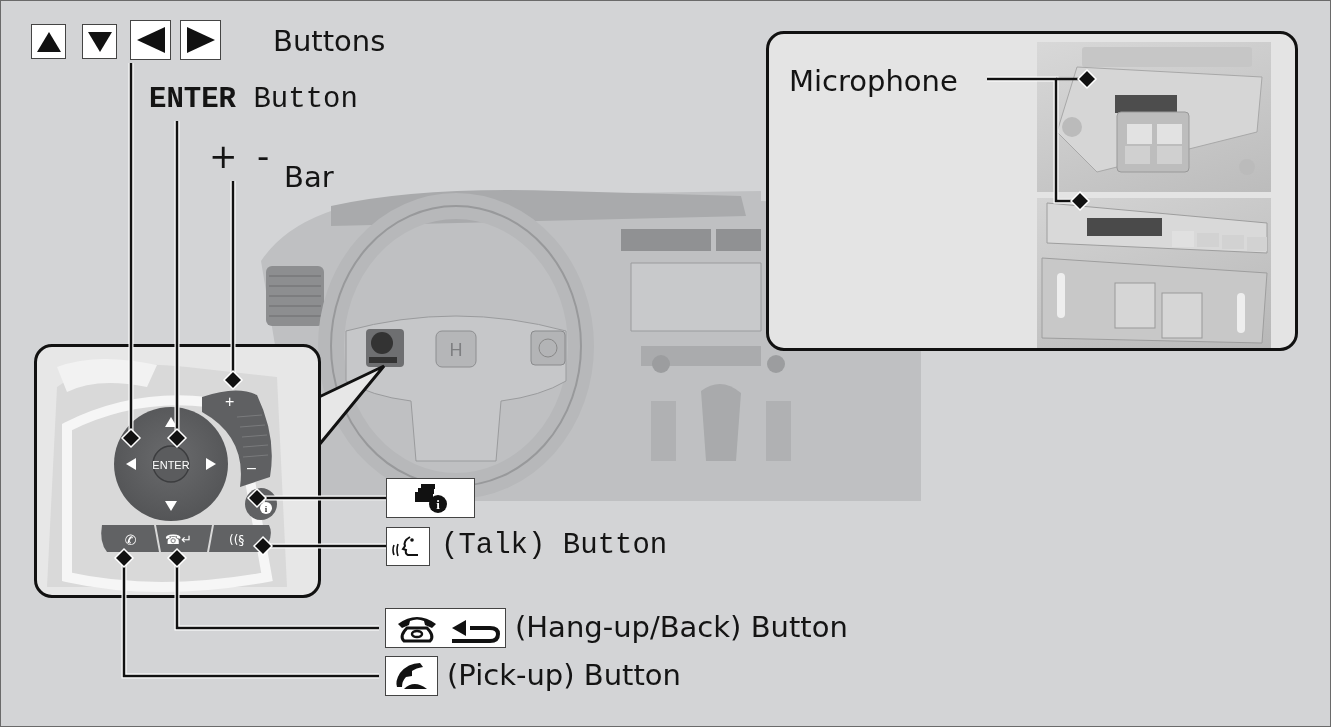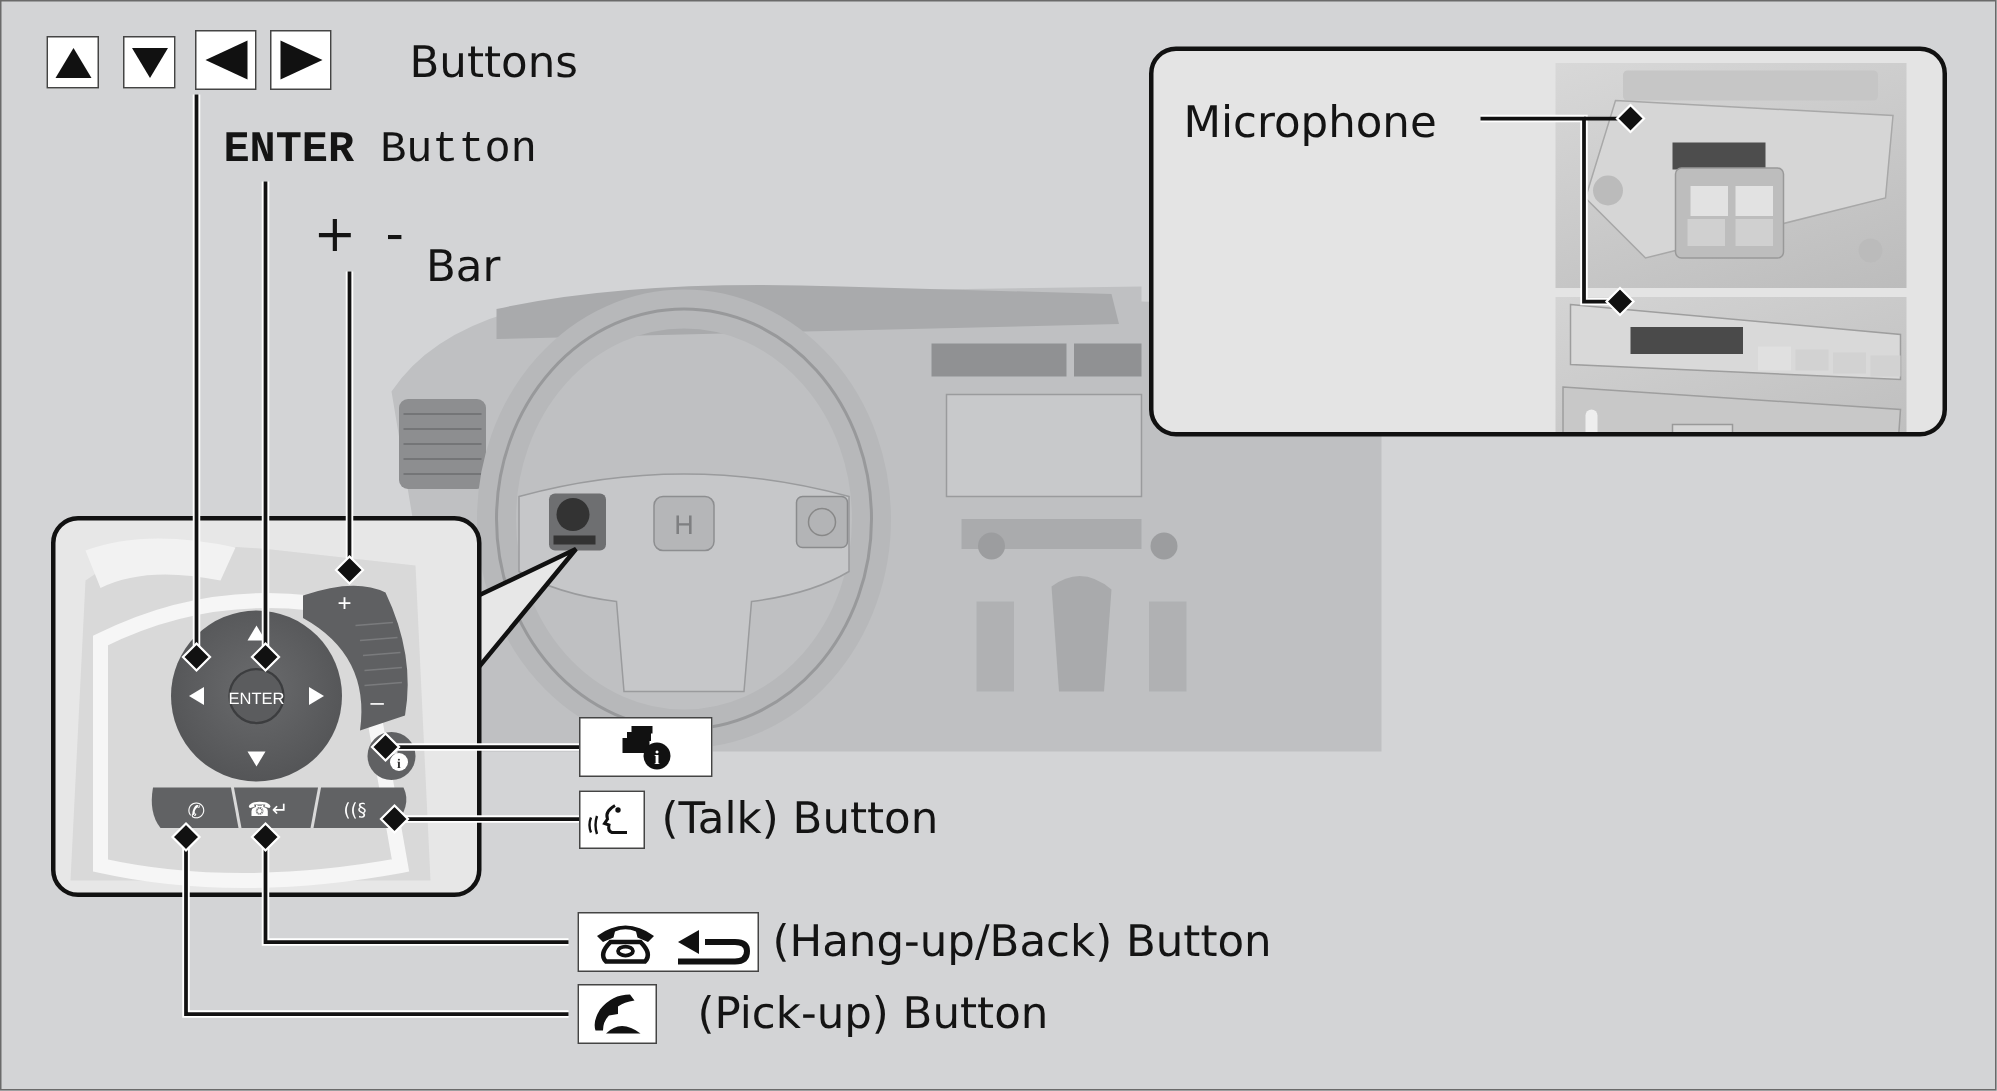--- a/index.html
+++ b/index.html
@@ -14,21 +14,21 @@
     border: 1px solid #6a6a6a; background: #d3d4d6; overflow: hidden;
   }
   .lbl { position: absolute; font-size: 29px; line-height: 1; white-space: nowrap; color: #141414; }
   .bold { font-weight: bold; }
   .keybox {
     position: absolute; background: #fff; border: 1.5px solid #444;
     box-sizing: border-box; display: flex; align-items: center; justify-content: center;
   }
   svg.layer { position: absolute; left: 0; top: 0; }
   .inset {
-    position: absolute; left: 765px; top: 30px; width: 532px; height: 260px;
+    position: absolute; left: 765px; top: 30px; width: 532px; height: 320px;
     border: 3px solid #111; border-radius: 18px; background: #e4e4e4; box-sizing: border-box;
     overflow: hidden;
   }
   .photo { position: absolute; background: #cfcfcf; }
   .closeup {
     position: absolute; left: 33px; top: 343px; width: 287px; height: 254px;
     border: 3px solid #111; border-radius: 18px; background: #e7e7e7; box-sizing: border-box;
     overflow: hidden;
   }
 </style>
@@ -232,34 +232,34 @@
     </svg>
   </div>
 
   <div class="keybox" style="left:385px; top:526px; width:44px; height:39px;">
     <svg width="36" height="32">
       <path d="M4 14 Q2 19 4 24 M8 13 Q6 19 8 25" stroke="#111" stroke-width="1.6" fill="none"></path>
       <path d="M20 6 Q13 10 15 15 L13 18 L16 19 Q15 23 18 24 L28 24" stroke="#111" stroke-width="2" fill="none"></path>
       <circle cx="22" cy="9" r="1.8" fill="#111"></circle>
     </svg>
   </div>
-  <div class="lbl" style="left:440px; top:530px;">(Talk) Button</div>
+  <div class="lbl" style="left:440px; top:530px;font-family:Liberation Mono, monospace;">(Talk) Button</div>
 
   <div class="keybox" style="left:384px; top:607px; width:121px; height:40px;">
     <svg width="112" height="34">
       <path d="M8 13 Q27 -1 46 13 L42 17 L35 14 L34 10 Q27 7 20 10 L19 14 L12 17 Z" fill="#111"></path>
       <path d="M17 17 L37 17 Q45 25 40 30 L14 30 Q9 25 17 17 Z" fill="none" stroke="#111" stroke-width="3"></path>
       <ellipse cx="27" cy="23" rx="5" ry="3" fill="none" stroke="#111" stroke-width="2.5"></ellipse>
       <path d="M80 17 L100 17 Q108 17 108 23 Q108 30 100 30 L62 30" fill="none" stroke="#111" stroke-width="4"></path>
       <polygon points="62,17 76,9 76,25" fill="#111"></polygon>
     </svg>
   </div>
   <div class="lbl" style="left:514px; top:612px;text-align:right;">(Hang-up/Back) Button</div>
 
   <div class="keybox" style="left:384px; top:655px; width:53px; height:40px;">
     <svg width="44" height="34">
       <path d="M30 4 Q18 4 10 14 Q5 22 7 28 L12 28 Q12 22 16 18 L22 17 L22 12 Q26 9 33 8 Z" fill="#111"></path>
       <path d="M14 30 Q24 20 37 30 Z" fill="#111"></path>
     </svg>
   </div>
-  <div class="lbl" style="left:464px; top:660px;">(Pick-up) Button</div>
+  <div class="lbl" style="left:446px; top:660px;">(Pick-up) Button</div>
 
 </div>
 
 </body></html>

